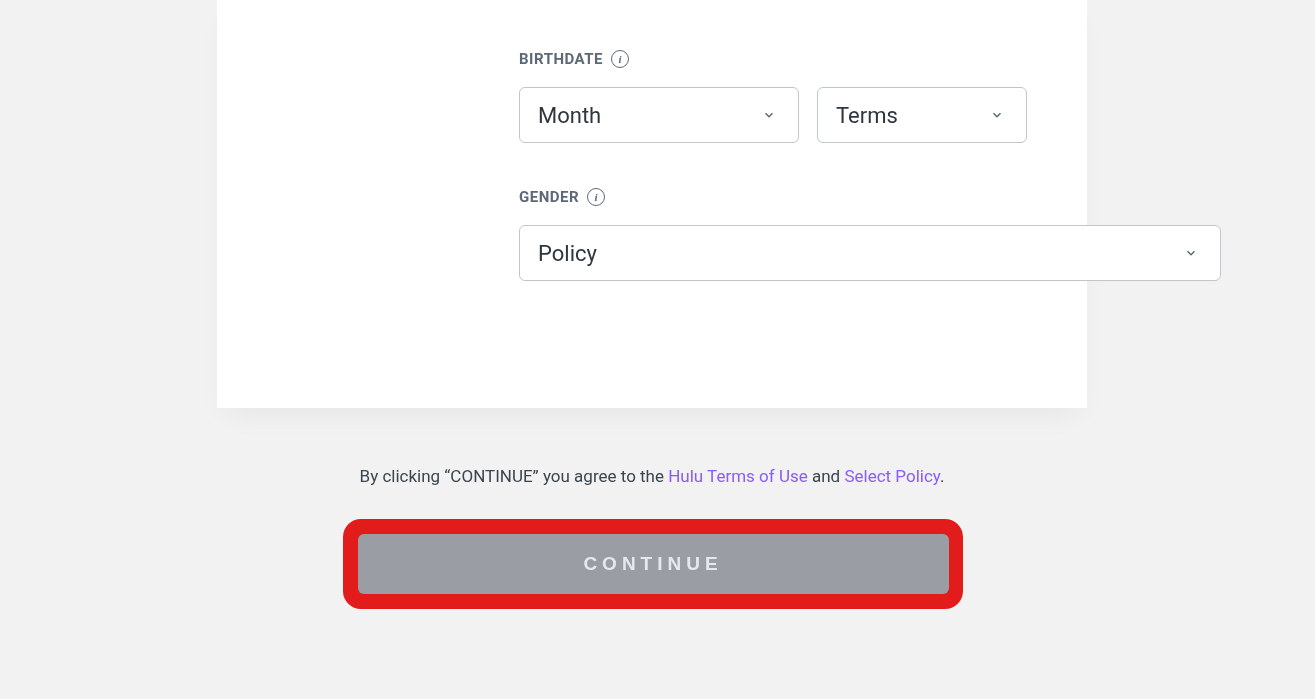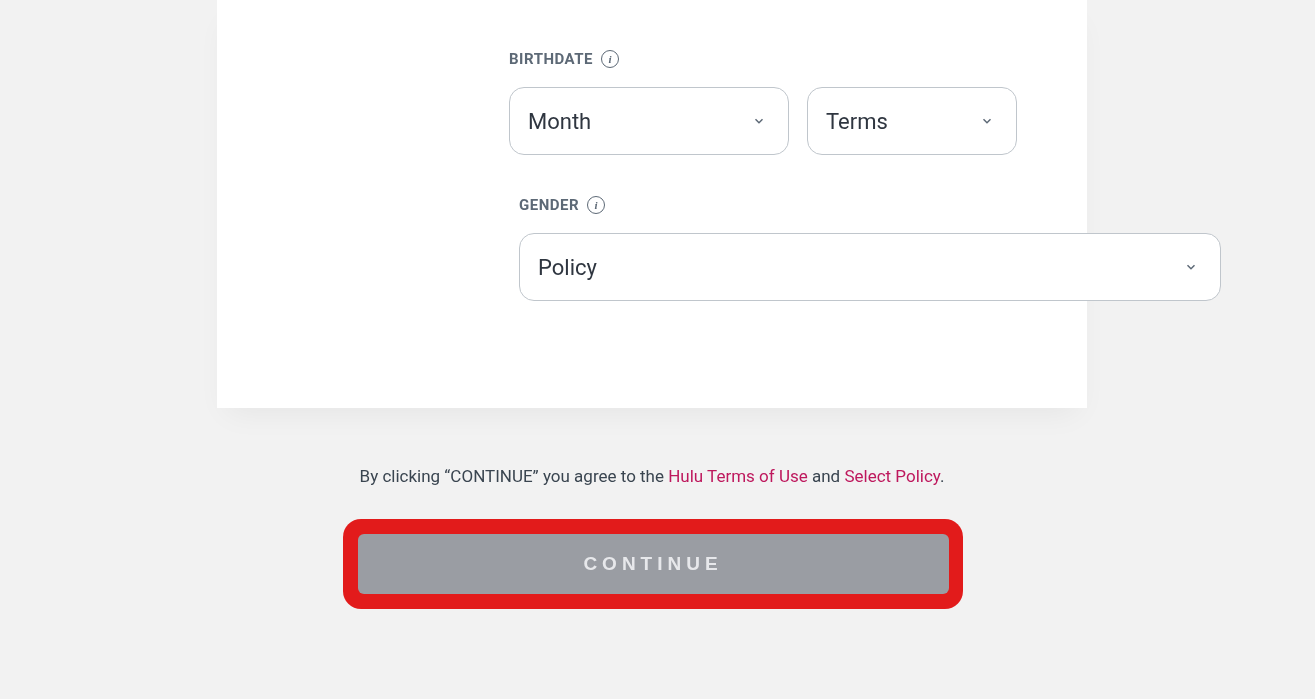--- a/index.html
+++ b/index.html
@@ -60,62 +60,62 @@
       line-height: 1;
     }
     .select-row {
       display: flex;
       gap: 18px;
     }
     .select-box {
       display: flex;
       align-items: center;
       justify-content: space-between;
-      height: 68px;
+      height: 56px;
       padding: 0 22px 0 18px;
       border: 1px solid #c0c6cc;
-      border-radius: 15px;
+      border-radius: 6px;
       background: #ffffff;
       cursor: pointer;
     }
     .select-text {
       font-size: 22px;
       color: #2f3640;
     }
     .chevron {
       display: inline-flex;
     }
     .chevron svg {
       width: 14px;
       height: 14px;
     }
     .birthdate-group {
-      left: 292px;
+      left: 302px;
       top: 50px;
     }
     .month-select { width: 280px; }
     .day-select { width: 176px; }
     .year-select { width: 210px; }
     .gender-group {
       left: 302px;
-      top: 196px;
+      top: 188px;
     }
     .gender-select { width: 702px; }
     .legal-text {
       position: absolute;
       left: 217px;
       top: 465px;
       width: 870px;
       text-align: center;
       font-size: 17px;
       color: #3a4550;
       line-height: 1.4;
     }
     .legal-link {
-      color: #be185d;
+      color: #8b5cf6;
       text-decoration: none;
       cursor: pointer;
     }
     .highlight-frame {
       position: absolute;
       left: 343px;
       top: 519px;
       width: 620px;
       height: 90px;
       background: #e21b1b;

